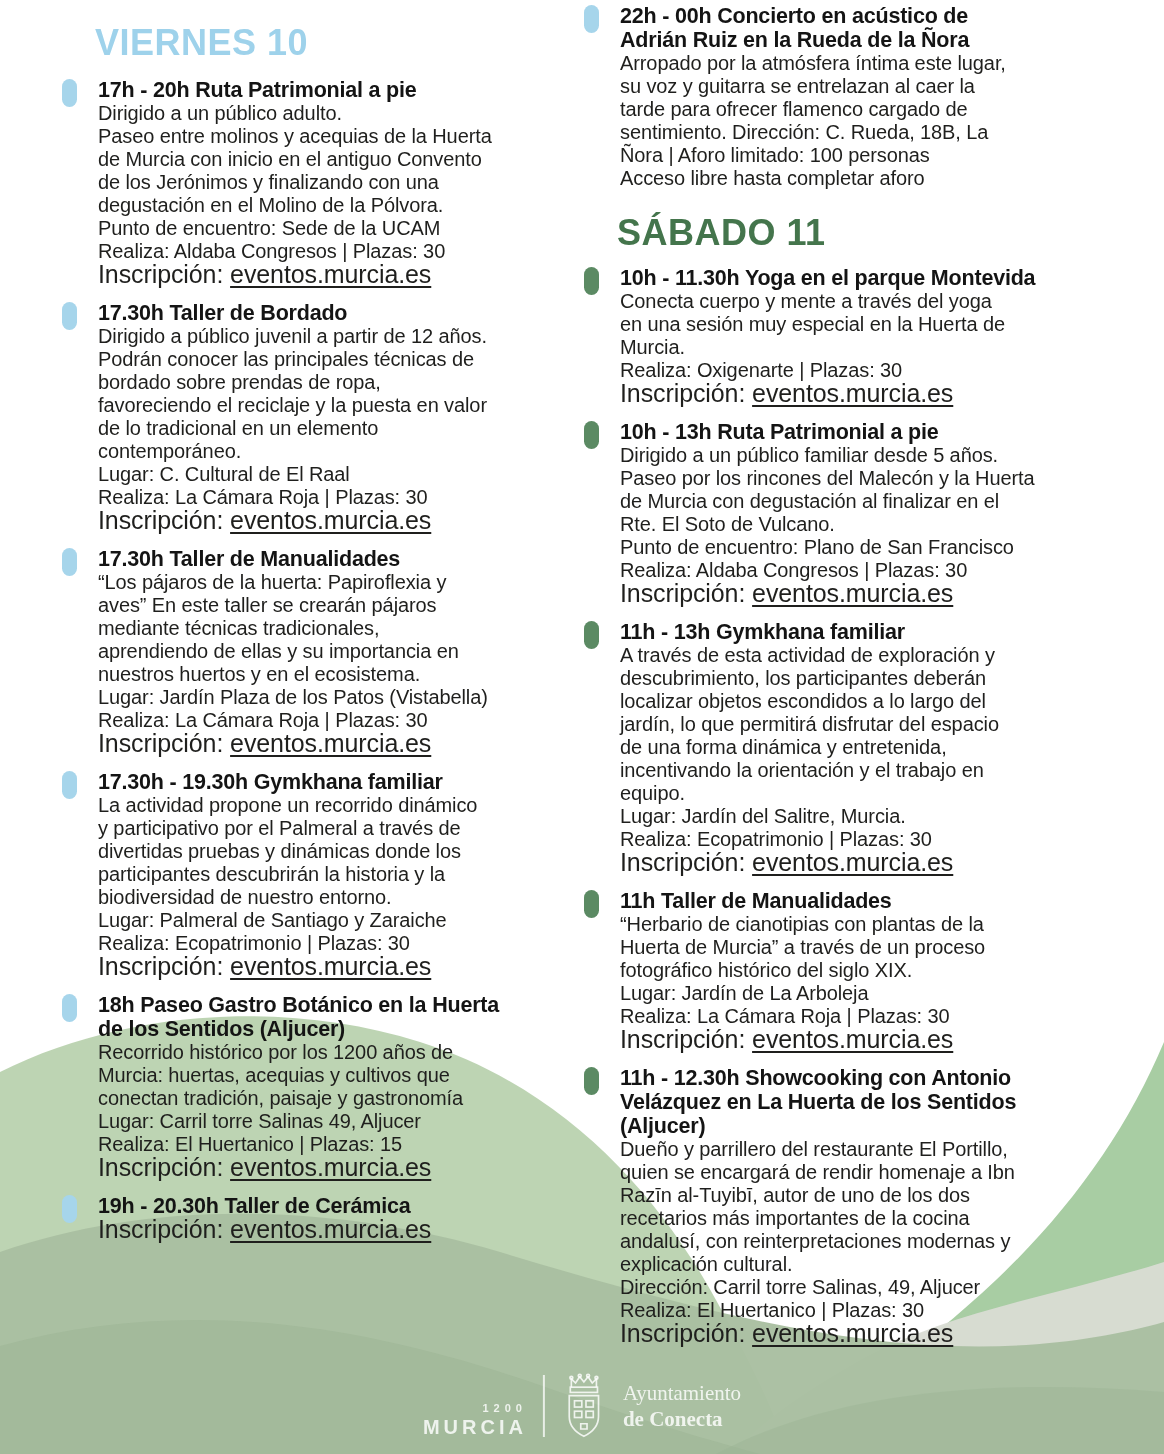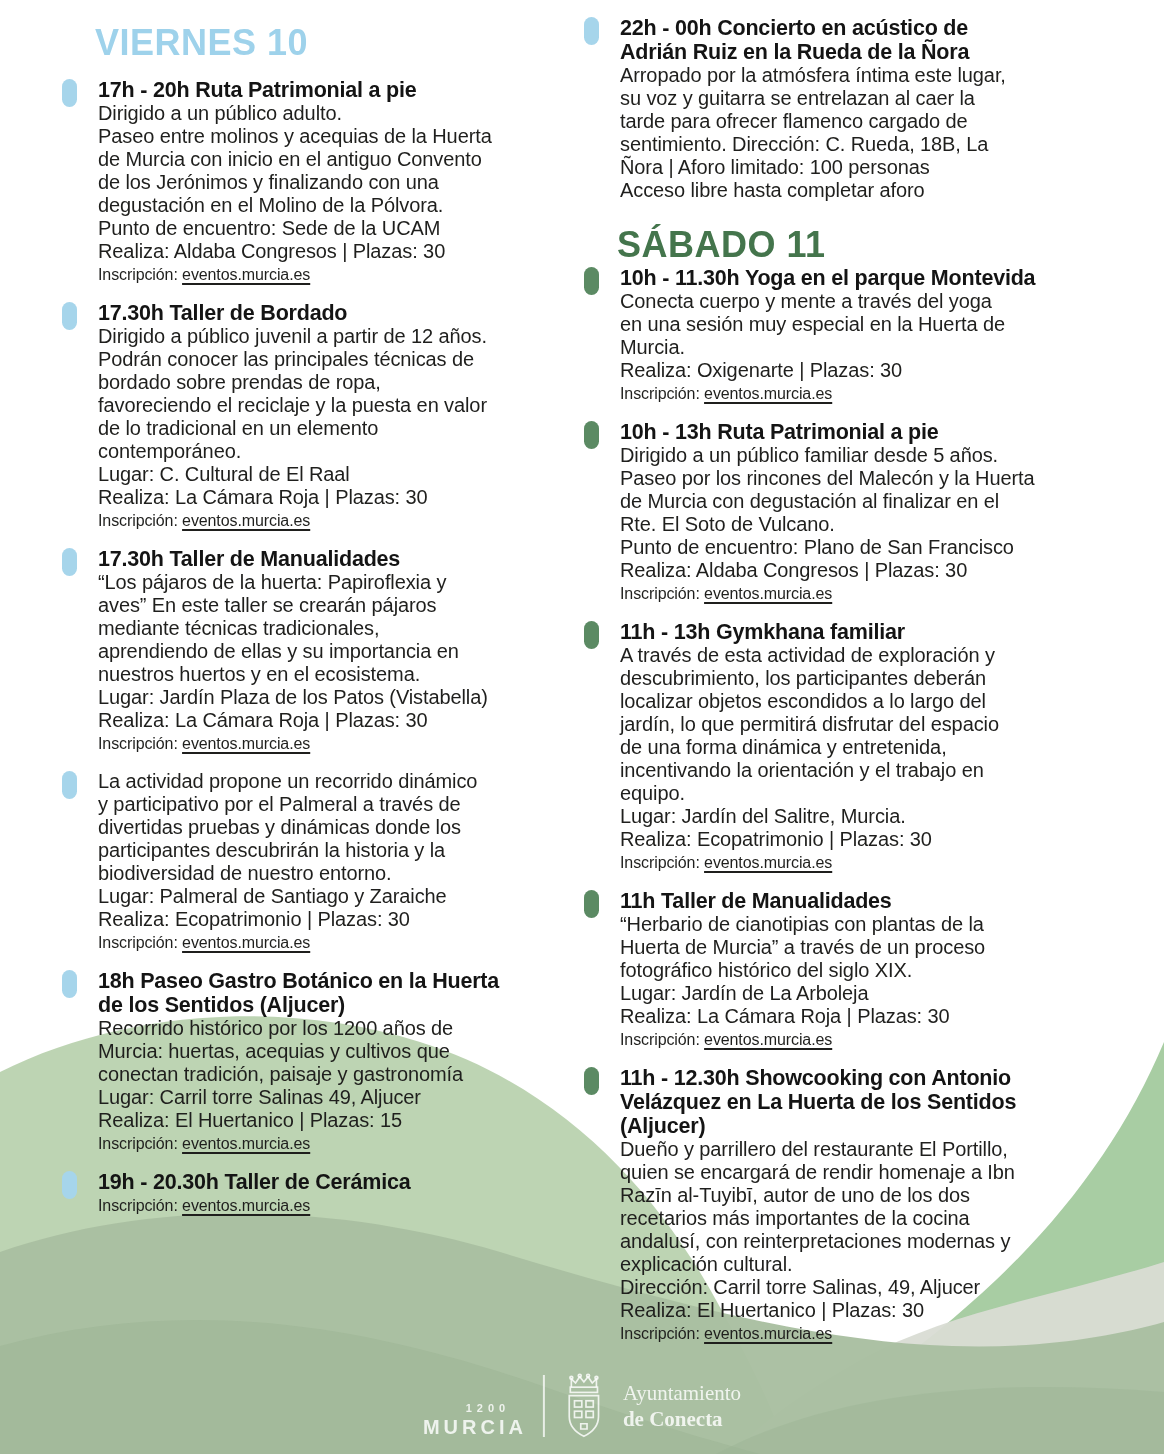--- a/index.html
+++ b/index.html
@@ -5,36 +5,36 @@
   html,body{margin:0;padding:0;}
   body{font-family:"Liberation Sans", sans-serif; background:#ffffff;}
   .page{position:relative;width:1164px;height:1454px;overflow:hidden;background:#ffffff;}
 
   
   .waves{position:absolute;left:0;top:0;width:1164px;height:1454px;z-index:0;}
 
   
   .col{position:absolute;z-index:2;}
   .col-left{left:62px;top:24px;width:508px;}
-  .col-right{left:584px;top:16px;width:560px;}
+  .col-right{left:584px;top:4px;width:560px;}
 
   .day-heading{font-size:36px;font-weight:800;letter-spacing:.5px;line-height:1.05;margin:0 0 16px 33px;}
-  .col-right .day-heading{margin-top:24px;margin-bottom:2px;}
+  .col-right .day-heading{margin-top:24px;margin-bottom:14px;}
 
   .event{display:flex;gap:21px;margin-bottom:15px;}
   .bullet{flex:none;width:15px;height:28px;border-radius:8px;margin-top:1px;}
   .event-text{flex:1;min-width:0;}
   .event-title{font-size:21.5px;font-weight:700;line-height:24px;color:#141414;white-space:pre-line;letter-spacing:-.2px;}
   .event-body{font-size:20px;line-height:23px;color:#1f1f1d;white-space:pre-line;letter-spacing:-.1px;}
-  .event-inscription{font-size:16px;line-height:23px;color:#1f1f1d;letter-spacing:-.1px;}
+  .event-inscription{font-size:25px;line-height:23px;color:#1f1f1d;letter-spacing:-.1px;}
   .insc-link{color:inherit;text-decoration:underline;text-underline-offset:3px;text-decoration-thickness:1.5px;cursor:pointer;}
 
   
   .footer{position:absolute;left:50%;bottom:14px;transform:translateX(-50%);display:flex;align-items:center;gap:16px;z-index:3;color:rgba(255,255,255,.82);}
-  .murcia-logo{text-align:center;line-height:1;margin-top:28px;}
+  .murcia-logo{text-align:right;line-height:1;margin-top:28px;}
   .logo-1200{font-size:11px;font-weight:700;letter-spacing:5px;margin-bottom:3px;margin-left:26px;}
   .logo-murcia{font-size:20px;font-weight:700;letter-spacing:4px;}
   .footer-divider{width:2px;height:62px;background:rgba(255,255,255,.75);}
   .org-text{font-family:"Liberation Serif", serif;font-size:21px;line-height:1.25;}
   .org-line2{font-weight:700;}
 </style>
 </head>
 <body>
 
 <div class="page">
@@ -96,20 +96,21 @@
 Lugar: Jardín Plaza de los Patos (Vistabella)
 Realiza: La Cámara Roja | Plazas: 30</div>
       <div class="event-inscription">
         <span class="insc-label">Inscripción: </span><a class="insc-link">eventos.murcia.es</a>
       </div>
     </div>
   </div>
         <div class="event">
     <span class="bullet" style="background: rgb(166, 213, 235);"></span>
     <div class="event-text">
+      <div class="event-title">17.30h - 19.30h Gymkhana familiar</div>
       <div class="event-body">La actividad propone un recorrido dinámico
 y participativo por el Palmeral a través de
 divertidas pruebas y dinámicas donde los
 participantes descubrirán la historia y la
 biodiversidad de nuestro entorno.
 Lugar: Palmeral de Santiago y Zaraiche
 Realiza: Ecopatrimonio | Plazas: 30</div>
       <div class="event-inscription">
         <span class="insc-label">Inscripción: </span><a class="insc-link">eventos.murcia.es</a>
       </div>

